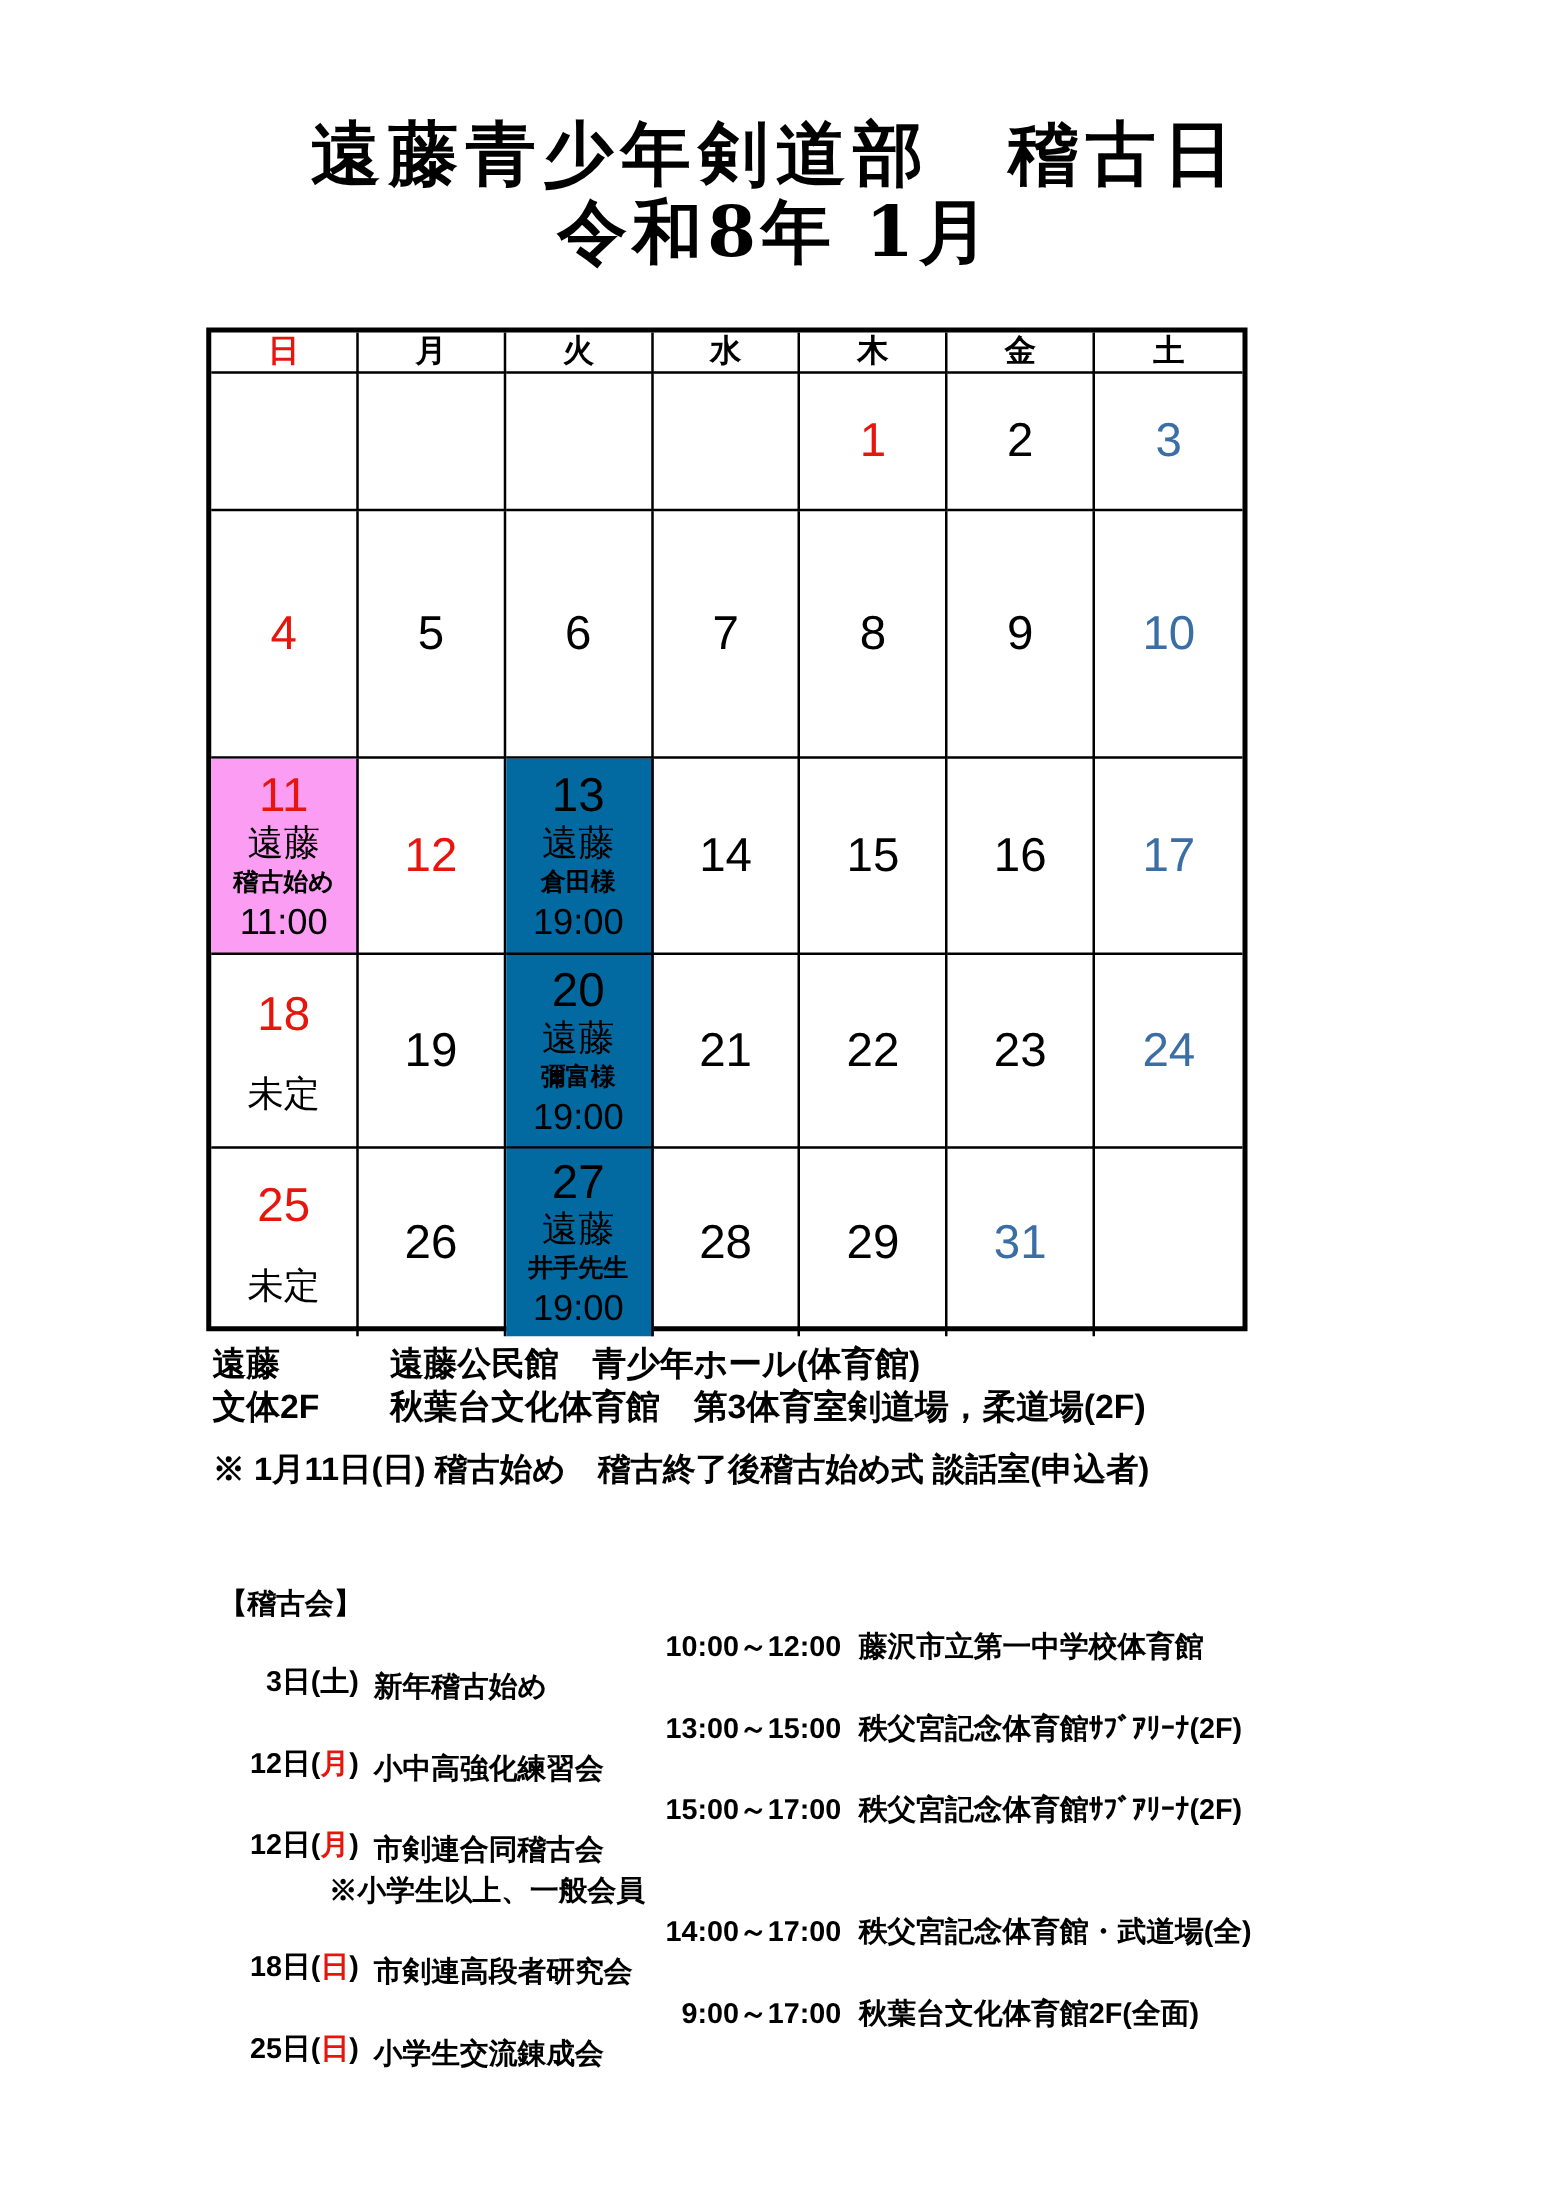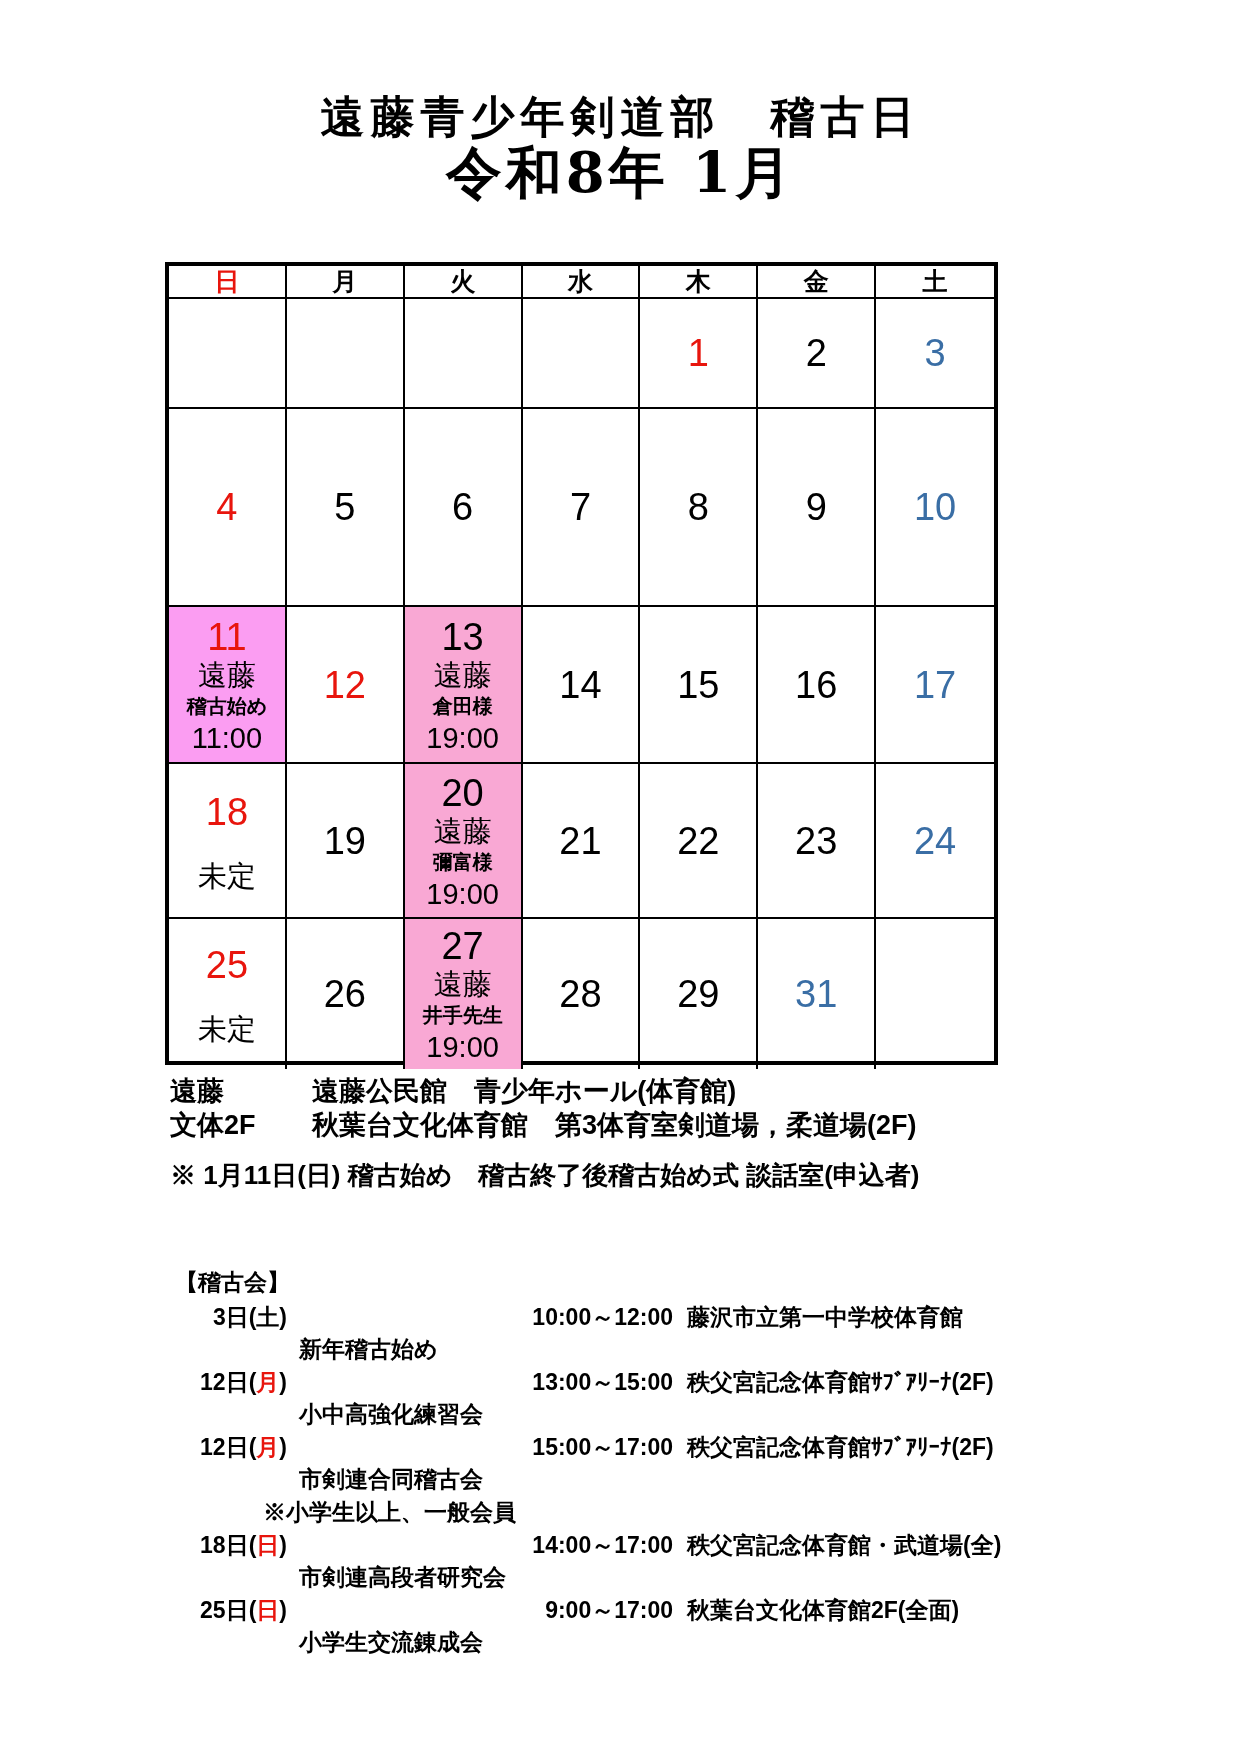--- a/index.html
+++ b/index.html
@@ -7,21 +7,21 @@
     width:1241px;height:1754px;background:#ffffff;position:relative;
     font-family:"Liberation Sans",sans-serif;color:#000;
   }
   .c-red{color:#e8150d;}
   .c-blue{color:#3a6ea5;}
   .c-black{color:#000;}
 
   
   .title{position:absolute;top:92px;left:0;width:100%;text-align:center;
     font-family:"DejaVu Serif",serif;font-weight:bold;line-height:1.12;}
-  .title .l1{font-size:44px;letter-spacing:6px;}
+  .title .l1{font-size:56px;letter-spacing:6px;}
   .title .l2{font-size:56px;letter-spacing:4px;}
 
   
   .cal{position:absolute;left:165px;top:262px;width:833px;height:803px;
     display:grid;grid-template-columns:repeat(7,1fr);
     grid-template-rows:33px 110px 198px 157px 155px 150px;
     border:4px solid #000;box-sizing:border-box;background:#fff;}
   .cal>div{border-right:2px solid #000;border-bottom:2px solid #000;box-sizing:border-box;}
   .cal>div:nth-child(7n){border-right:none;}
   .cal>div:nth-child(n+36){border-bottom:none;}
@@ -30,33 +30,33 @@
   .cell{display:flex;flex-direction:column;align-items:center;overflow:hidden;}
   .cell.plain{justify-content:center;}
   .cell.sched{justify-content:center;padding-top:2px;}
   .day{font-size:38px;line-height:42px;font-weight:400;}
   .ln{text-align:center;}
   .ln-md{font-size:29px;line-height:35px;}
   .ln-sm{font-size:20px;line-height:27px;font-weight:bold;}
   .ln-time{font-size:29px;line-height:36px;}
   .ln-mitei{font-size:29px;line-height:34px;margin-top:26px;font-weight:500;}
   .bg-pink{background:#fb9df2;}
-  .bg-cyan{background:#f9a8d4;}
+  .bg-cyan{background:#0369a1;}
 
   
   .legend{position:absolute;left:170px;top:1074px;font-size:27px;font-weight:bold;line-height:34px;}
   .legend-row{display:flex;}
   .legend-key{width:142px;}
   .note-red{position:absolute;left:170px;top:1158px;font-size:26px;font-weight:bold;color:#000000;}
 
   
   .kk{position:absolute;left:175px;top:1266px;font-size:23px;font-weight:bold;line-height:33px;}
   .kk-heading{margin-bottom:2px;}
   .kk-row{display:flex;}
-  .kk-date{width:112px;text-align:right;white-space:nowrap;}
+  .kk-date{width:112px;text-align:right;white-space:nowrap;margin-top:28px;}
   .kk-event{width:222px;margin-left:12px;white-space:nowrap;margin-top:32px;}
   .kk-time{width:152px;text-align:right;white-space:nowrap;}
   .kk-place{margin-left:14px;white-space:nowrap;}
   .kk-note{margin-left:88px;}
 </style>
 </head>
 <body>
 
 <div class="title">
   <div class="l1">遠藤青少年剣道部　稽古日</div>

